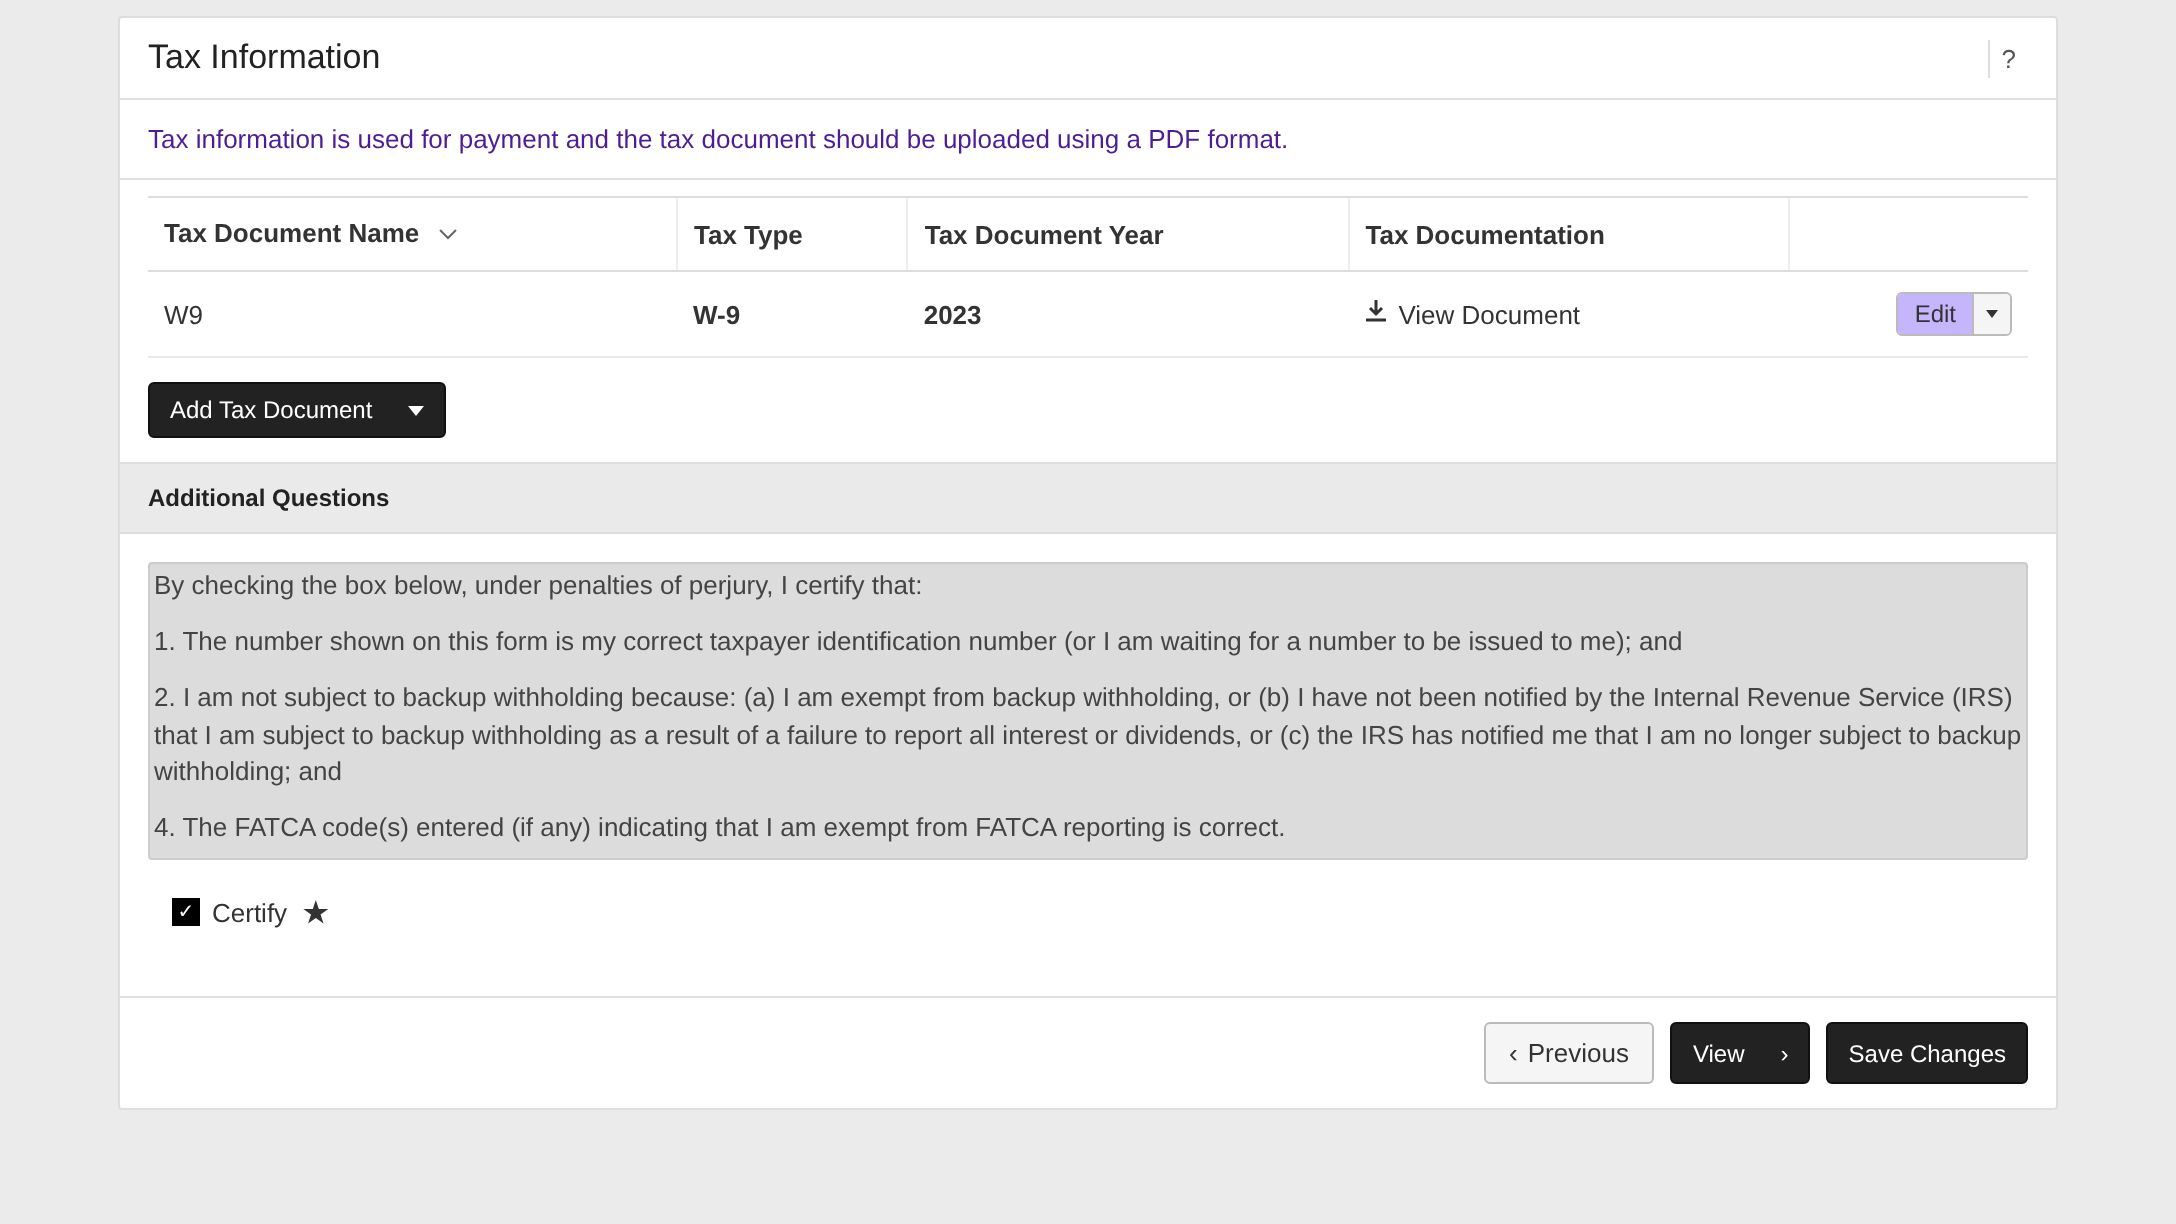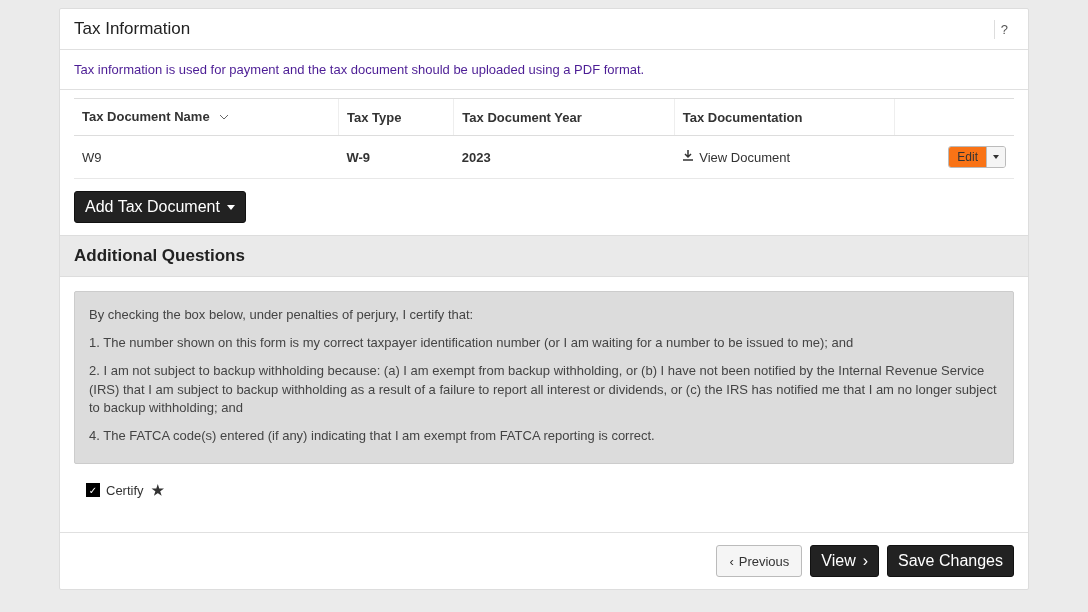--- a/index.html
+++ b/index.html
@@ -95,21 +95,21 @@
     .edit-button-group {
       display: inline-flex;
       border: 1px solid #bbb;
       border-radius: 3px;
       overflow: hidden;
       background: #f5f5f5;
     }
     .edit-button-group .edit-btn {
       padding: 3px 8px;
       font-size: 12px;
-      background: #f97316;
+      background: #c4b5fd;
       border: none;
       cursor: pointer;
       color: #333;
     }
     .edit-button-group .dropdown-btn {
       padding: 3px 6px;
       font-size: 11px;
       background: #f5f5f5;
       border: none;
       border-left: 1px solid #bbb;
@@ -119,41 +119,41 @@
     }
     .add-btn-row {
       padding: 12px 14px;
     }
     .btn-dark {
       background: #222;
       color: #fff;
       border: 1px solid #111;
       border-radius: 3px;
       padding: 6px 10px;
-      font-size: 16px;
-      cursor: pointer;
-      display: inline-flex;
-      align-items: center;
-      gap: 7px;
+      font-size: 12px;
+      cursor: pointer;
+      display: inline-flex;
+      align-items: center;
+      gap: 18px;
     }
     .subsection-header {
       background: #eaeaea;
       padding: 10px 14px;
       border-top: 1px solid #ddd;
       border-bottom: 1px solid #ddd;
       font-weight: bold;
-      font-size: 17px;
+      font-size: 12px;
       color: #222;
     }
     .grey-panel {
       margin: 14px;
       background: #dcdcdc;
       border: 1px solid #ccc;
       border-radius: 2px;
-      padding: 14px;
+      padding: 2px;
     }
     .grey-panel p {
       font-size: 13px;
       color: #444;
       margin-bottom: 10px;
       line-height: 1.4;
     }
     .grey-panel p:last-child {
       margin-bottom: 4px;
     }

